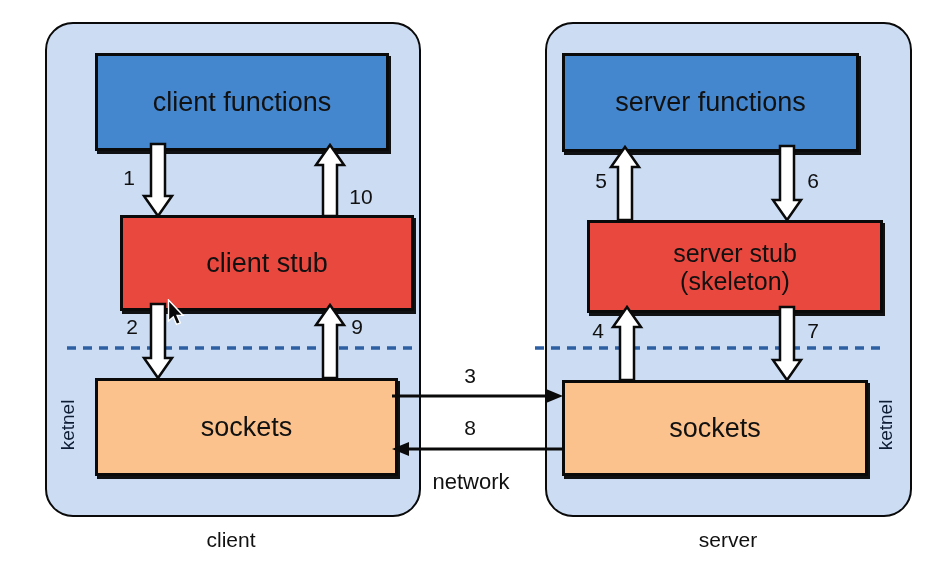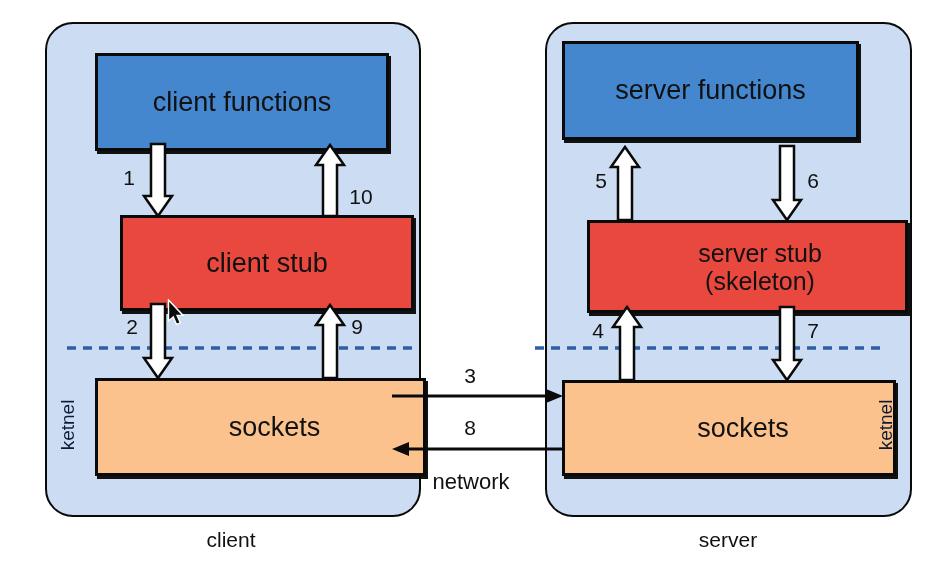--- a/index.html
+++ b/index.html
@@ -7,22 +7,22 @@
          font-family:"Liberation Sans",sans-serif;color:#111;}
   .container{position:absolute;background:var(--container,#cbdcf3);
              border:2.5px solid #0a0a0a;border-radius:28px;z-index:1;}
   .svg-layer{position:absolute;left:0;top:0;z-index:4;pointer-events:none;}
   .svg-under{position:absolute;left:0;top:0;z-index:2;pointer-events:none;}
   .box{position:absolute;display:flex;flex-direction:column;align-items:center;justify-content:center;
        border:3px solid #0a0a0a;box-shadow:2px 3px 0 rgba(5,5,5,.95);z-index:3;
        text-align:center;line-height:1.12;}
   .box-functions{background:var(--functions_box,#4587ce);font-size:27px;}
   .box-stub{background:var(--stub_box,#e9483f);font-size:27px;margin-left:25px;}
-  .box-stub-sm{font-size:25px;padding-left:25px;}
-  .box-sockets{background:var(--sockets_box,#fbc28d);font-size:27px;padding-left:28px;}
+  .box-stub-sm{font-size:25px;}
+  .box-sockets{background:var(--sockets_box,#fbc28d);font-size:27px;}
   .step{position:absolute;transform:translate(-50%,-50%);font-size:21px;z-index:5;}
   .caption{position:absolute;transform:translate(-50%,-50%);font-size:21px;z-index:5;}
   .network-label{position:absolute;transform:translate(-50%,-50%);font-size:22px;z-index:5;}
   .kernel-label{position:absolute;transform:translate(-50%,-50%) rotate(-90deg);
                 font-size:19px;z-index:3;white-space:nowrap;color:#0d1b33;}
   .cursor{position:absolute;z-index:6;}
 </style>
 </head>
 <body>
 
@@ -39,21 +39,21 @@
   <div class="box box-functions" style="left:95px;top:53px;width:288px;height:92px;">
     <span>client functions</span>
   </div>
   <div class="box box-stub" style="left:95px;top:215px;width:288px;height:90px;">
     <span>client stub</span>
   </div>
   <div class="box box-sockets" style="left:95px;top:378px;width:297px;height:92px;">
     <span>sockets</span>
   </div>
 
-  <div class="box box-functions" style="left:562px;top:41px;width:291px;height:93px;">
+  <div class="box box-functions" style="left:562px;top:53px;width:291px;height:93px;">
     <span>server functions</span>
   </div>
   <div class="box box-stub box-stub-sm" style="left:562px;top:220px;width:290px;height:87px;">
     <span>server stub</span>
     <span>(skeleton)</span>
   </div>
   <div class="box box-sockets" style="left:562px;top:380px;width:300px;height:90px;">
     <span>sockets</span>
   </div>
 

